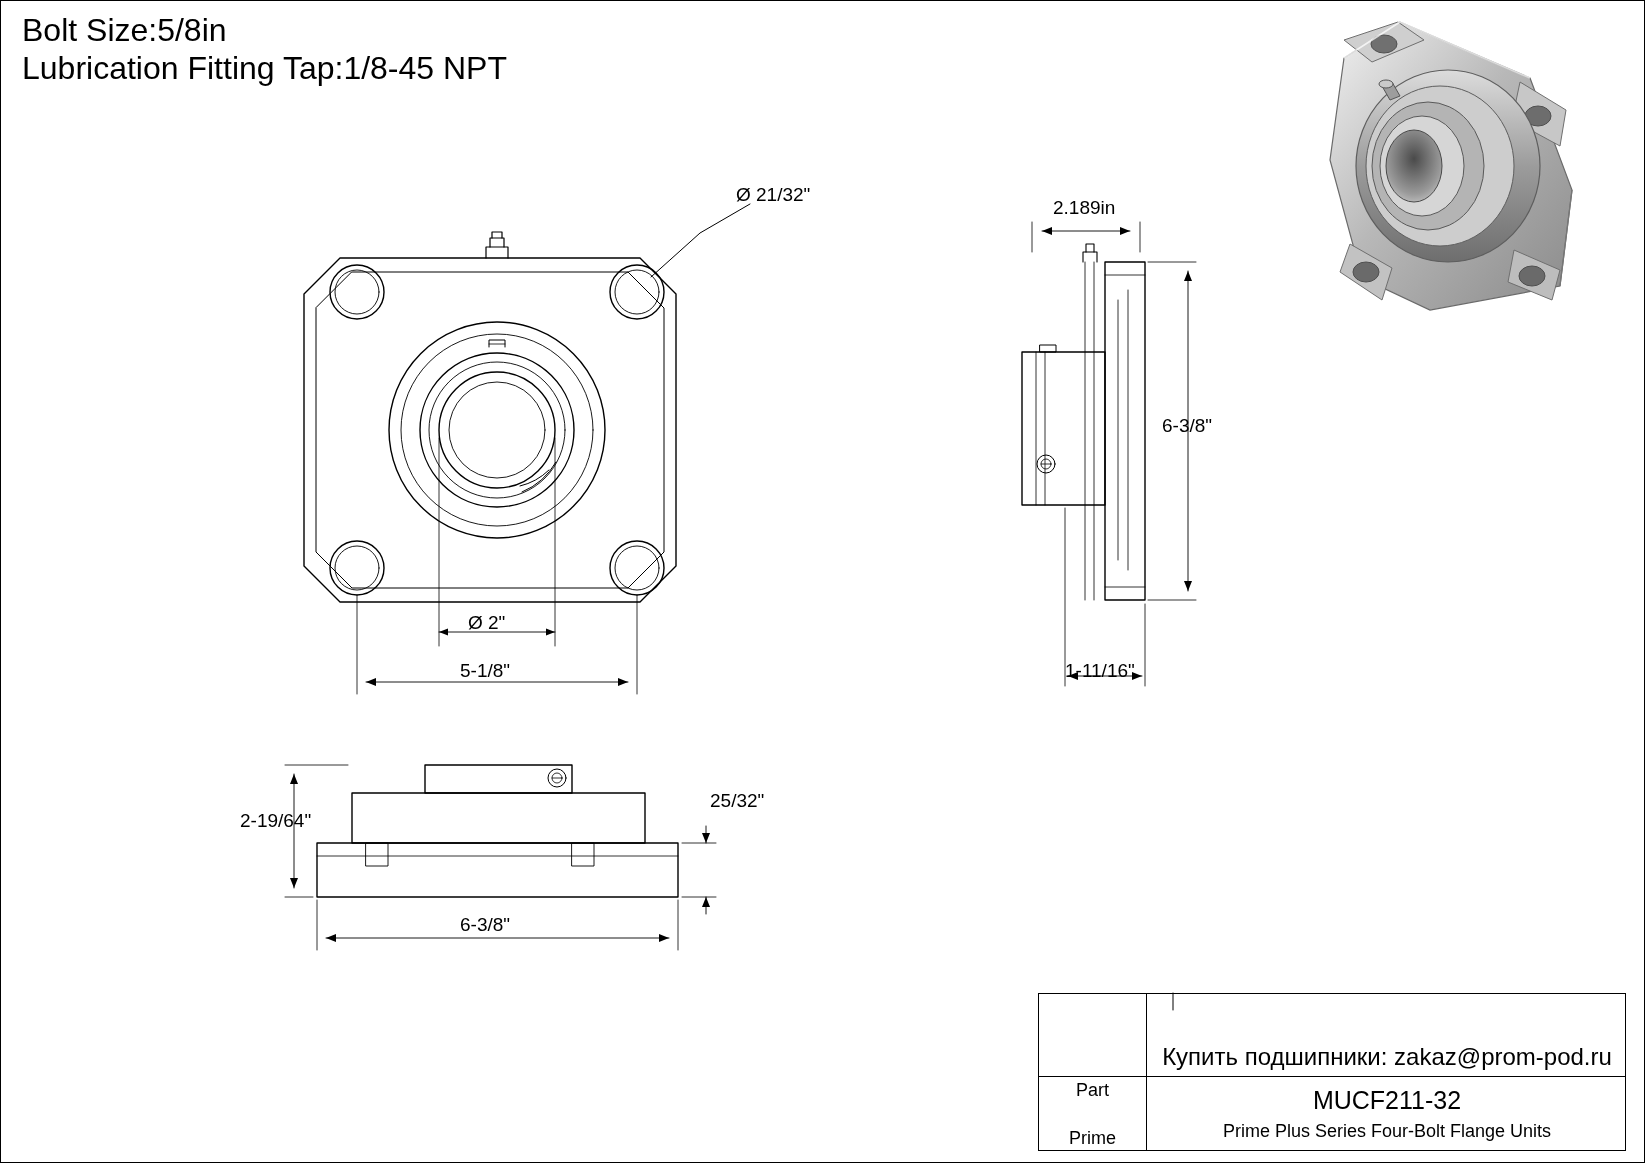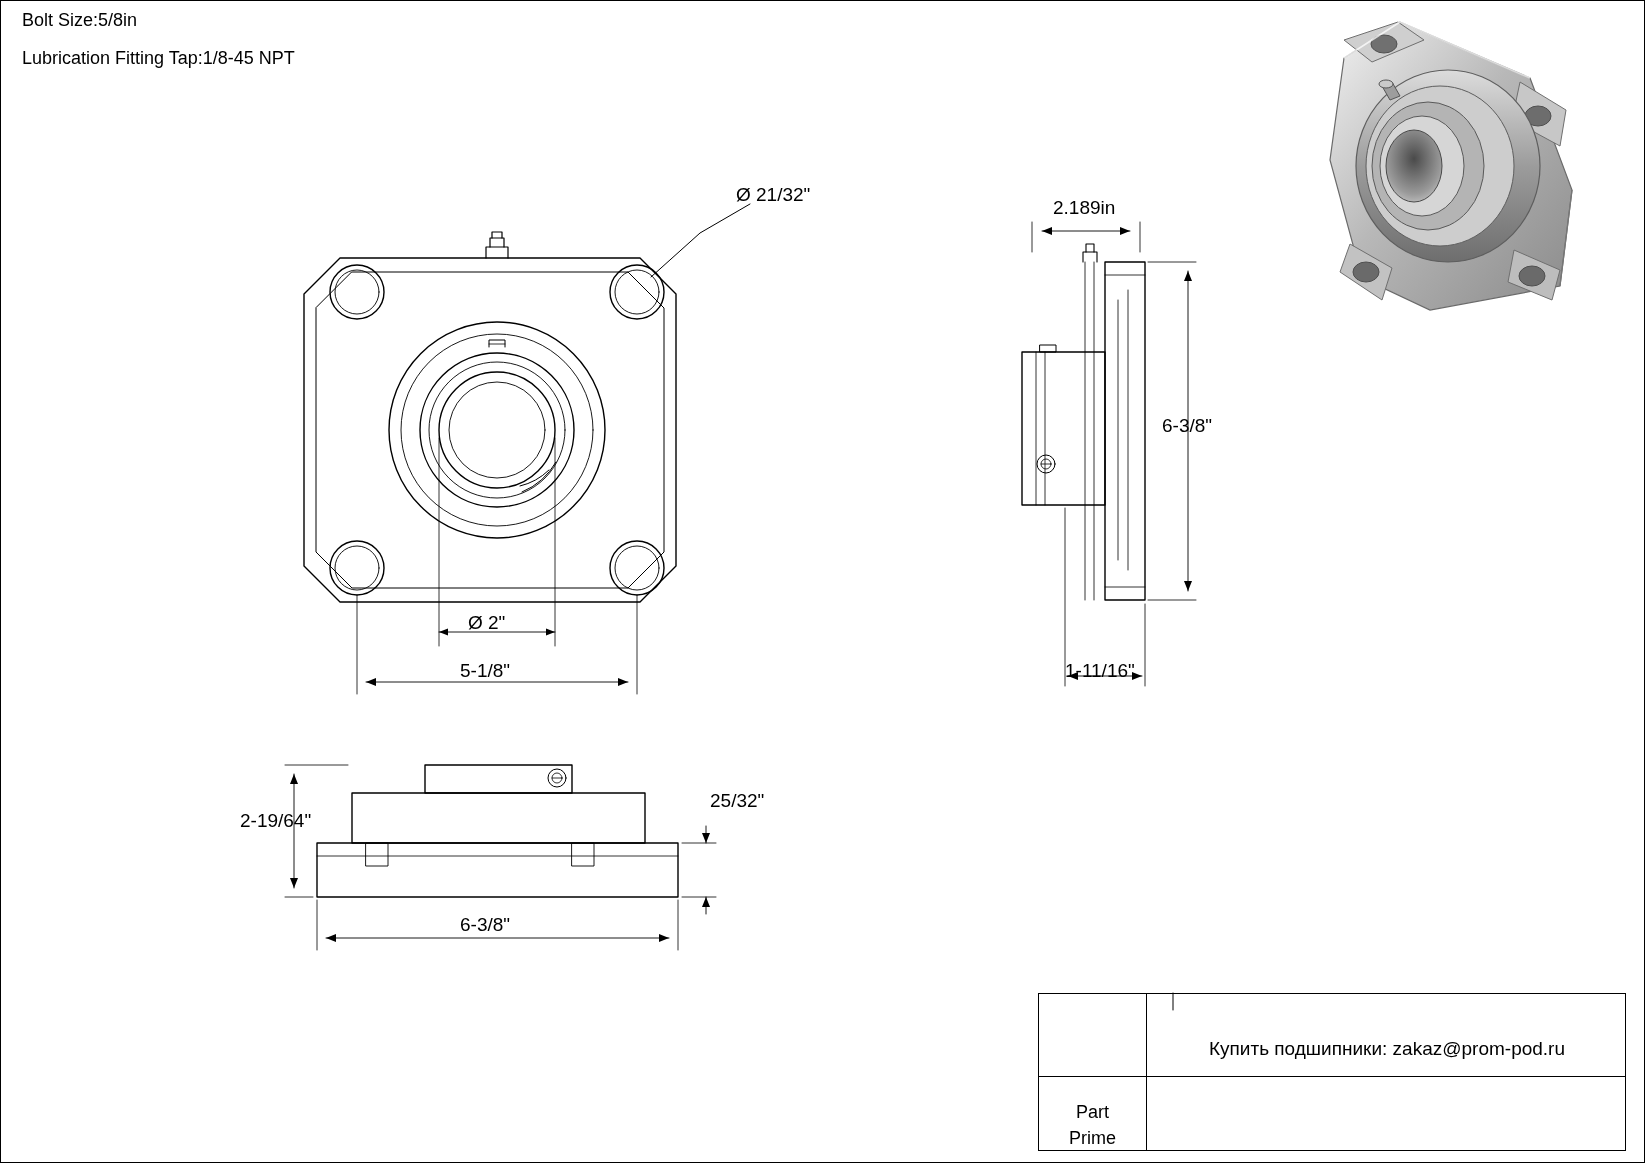--- a/index.html
+++ b/index.html
@@ -24,21 +24,21 @@
     width: 1645px;
     height: 1163px;
     border: 1px solid #000;
     box-sizing: border-box;
     pointer-events: none;
   }
   .notes {
     position: absolute;
     left: 22px;
     top: 8px;
-    font-size: 18px;
+    font-size: 32px;
     line-height: 1.42;
     white-space: pre;
   }
   .dim {
     position: absolute;
     font-size: 19px;
     white-space: nowrap;
   }
   svg.overlay {
     position: absolute;
@@ -68,48 +68,48 @@
     position: absolute;
     left: 0; top: 0;
     width: 108px;
     height: 100%;
     box-sizing: border-box;
     border-right: 1px solid #000;
   }
   .tb-email {
     position: absolute;
     left: 108px;
-    top: 4px;
+    top: 12px;
     width: 480px;
     height: 83px;
     display: flex;
     align-items: center;
     justify-content: center;
-    font-size: 19px;
+    font-size: 24px;
     padding-top: 18px;
     box-sizing: border-box;
   }
   .tb-bottom {
     position: absolute;
     left: 0;
     top: 83px;
     width: 100%;
     height: 74px;
   }
   .tb-partlabel {
     position: absolute;
     left: 0; top: 0;
     width: 108px;
     height: 100%;
     box-sizing: border-box;
     border-right: 1px solid #000;
     display: flex;
     flex-direction: column;
     align-items: center;
-    justify-content: flex-end;
+    justify-content: space-between;
     font-size: 18px;
     line-height: 1.45;
   }
   .tb-partvalue {
     position: absolute;
     left: 108px;
     top: 0;
     width: 480px;
     height: 100%;
     display: flex;
@@ -319,16 +319,20 @@
   <div class="titleblock">
     <div class="tb-top">
       <div class="tb-top-left"></div>
       <div class="tb-email">Купить подшипники: zakaz@prom-pod.ru</div>
     </div>
     <div class="tb-bottom">
       <div class="tb-partlabel">
         <span>Part</span>
         <span>Prime</span>
       </div>
+      <div class="tb-partvalue">
+        <div class="tb-partnum">MUCF211-32</div>
+        <div class="tb-partdesc">Prime Plus Series Four-Bolt Flange Units</div>
+      </div>
     </div>
   </div>
 
 </div>
 
 </body></html>

